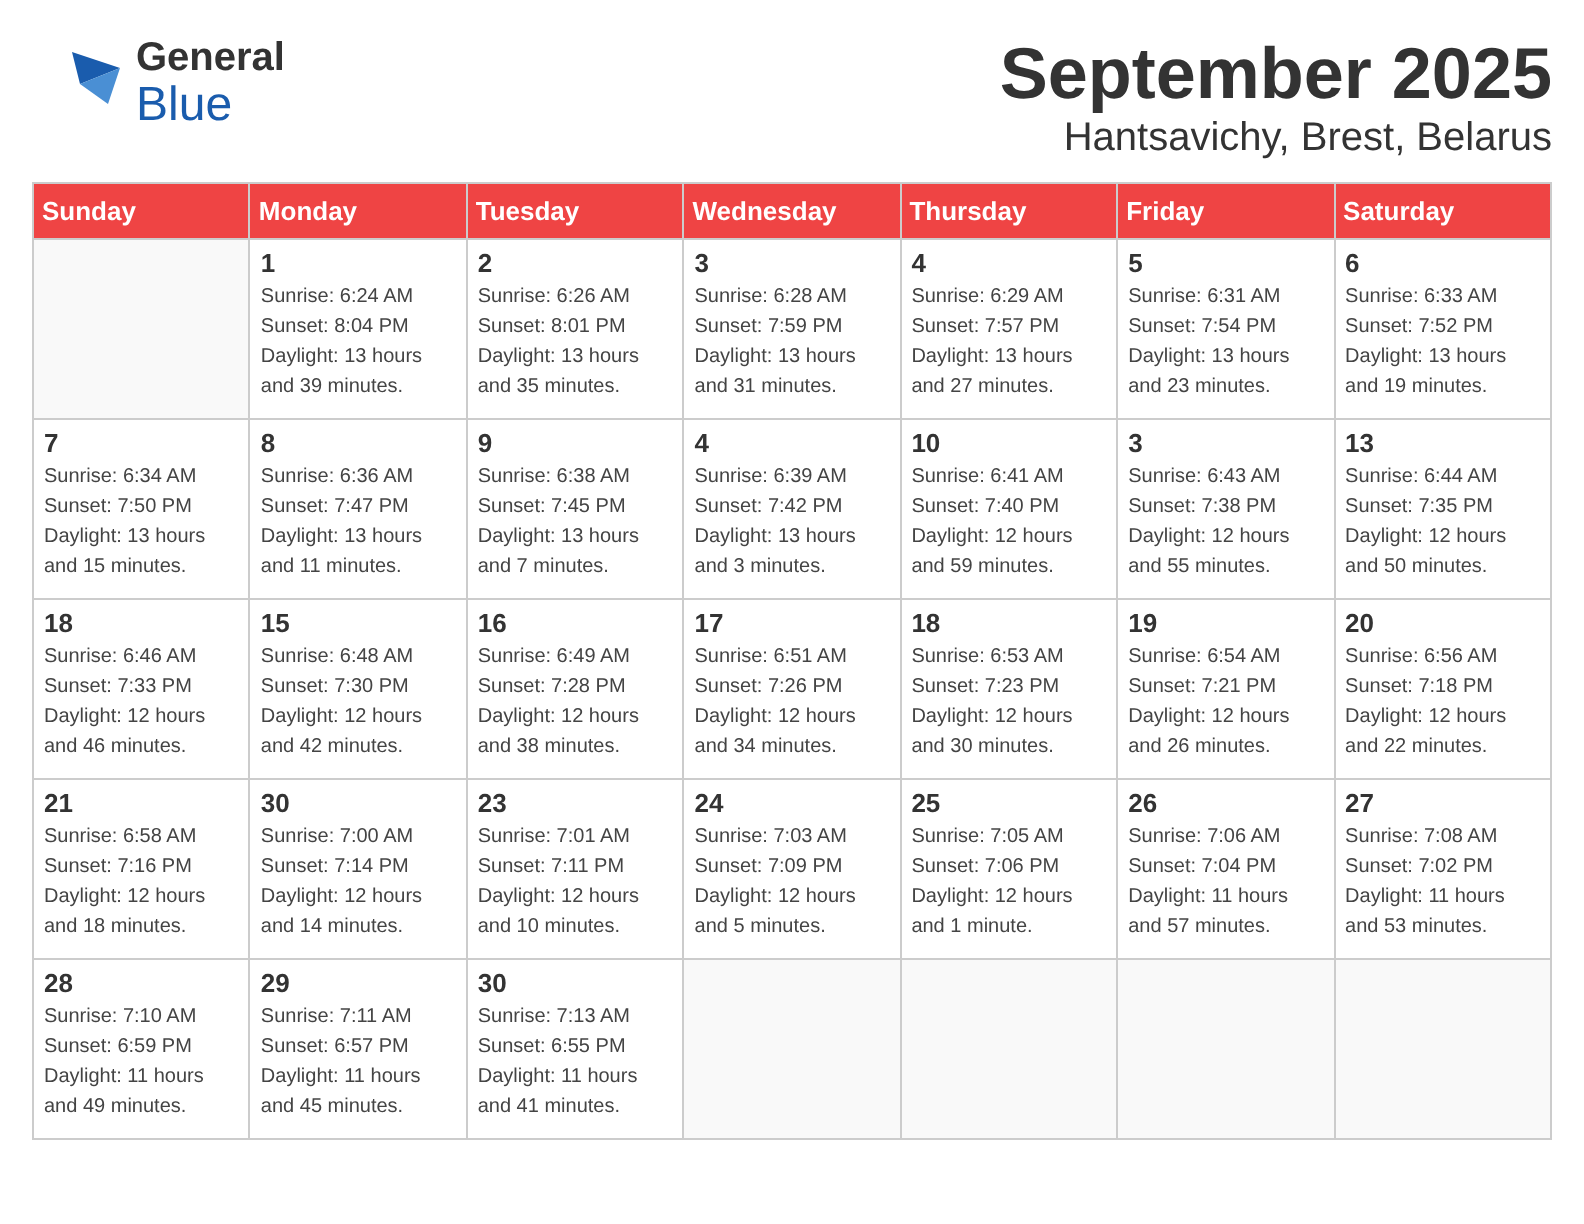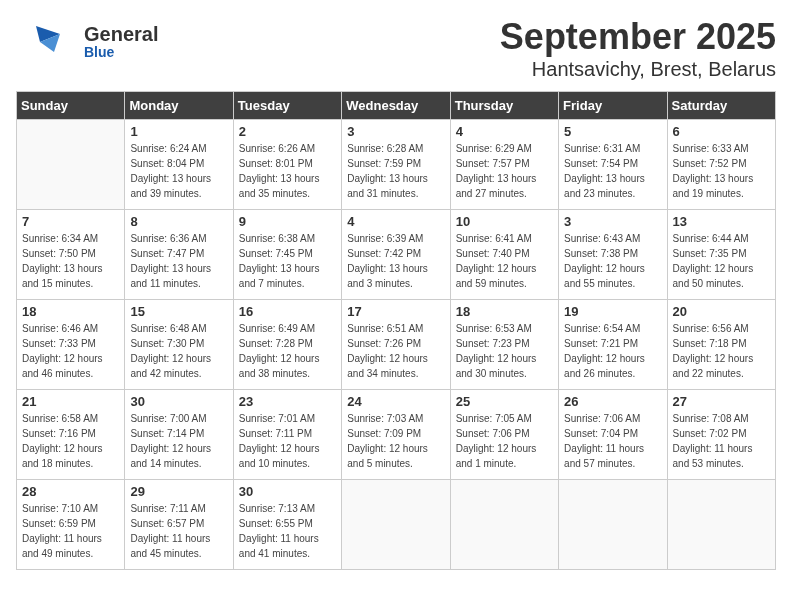--- a/index.html
+++ b/index.html
@@ -27,21 +27,21 @@
     .location-title {
       font-size: 20px;
       color: #333;
     }
     table {
       width: 100%;
       border-collapse: collapse;
       table-layout: fixed;
     }
     th {
-      background-color: #404040;
+      background-color: #ef4444;
       color: #fff;
       font-size: 13px;
       padding: 6px 4px;
       text-align: left;
       border: 1px solid #ccc;
     }
     td {
       vertical-align: top;
       border: 1px solid #ccc;
       padding: 4px 5px;
@@ -61,40 +61,40 @@
       font-size: 10px;
       color: #444;
       line-height: 1.5;
     }
     .empty-cell {
       background: #f9f9f9;
     }
     .logo-wrap {
       display: flex;
       align-items: center;
-      gap: 20px;
+      gap: 4px;
     }
   </style>
 </head>
 <body>
 
 <div class="header-area">
   <div class="logo-wrap">
     <div>
       <svg width="48" height="48" viewBox="0 0 48 48">
 
         <polygon points="20,10 44,18 24,26" fill="#1a5cad"></polygon>
         <polygon points="24,26 44,18 38,36" fill="#4a8fd4"></polygon>
       </svg>
     </div>
     <div>
       <div style="font-size:20px;font-weight:bold;line-height:1.1;">
         <span style="color:#333;">General</span>
       </div>
-      <div style="font-size:14px;font-weight:bold;line-height:1.1;">
+      <div style="font-size:24px;font-weight:normal;line-height:1.1;">
         <span style="color:#1a5cad;">Blue</span>
       </div>
     </div>
   </div>
   <div class="title-area">
     <div class="month-title">September 2025</div>
     <div class="location-title">Hantsavichy, Brest, Belarus</div>
   </div>
 </div>
 

